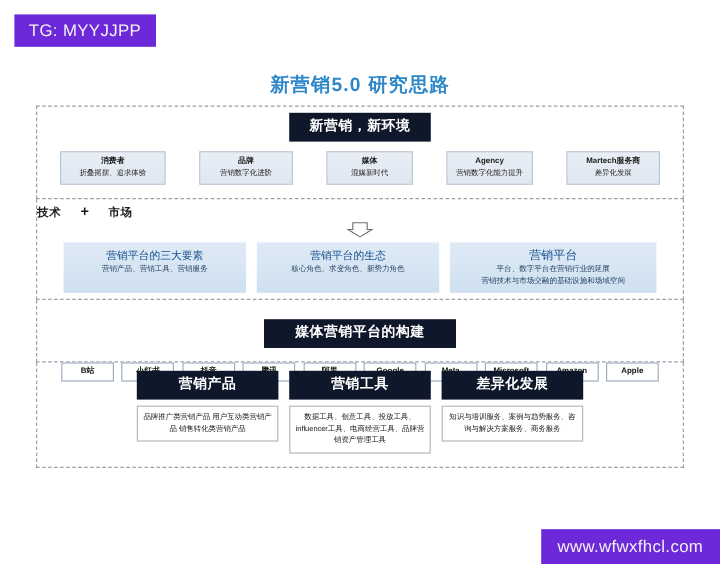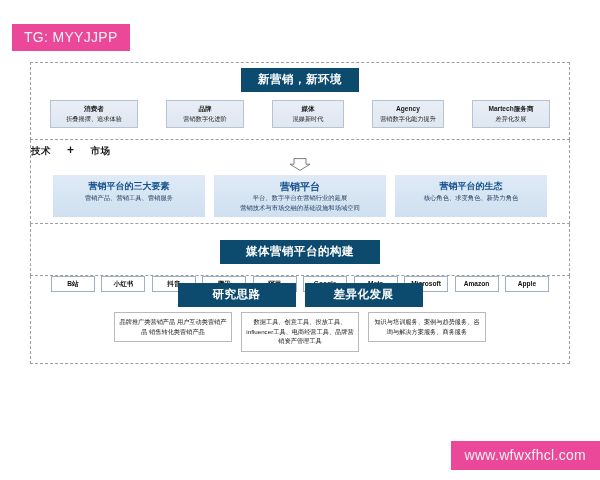--- a/index.html
+++ b/index.html
@@ -11,26 +11,25 @@
     height: 480px;
     background: #ffffff;
     font-family: "Liberation Sans", "DejaVu Sans", sans-serif;
     position: relative;
     overflow: hidden;
   }
 
   
   .wm {
     position: absolute;
-    background: #ec4899;
+    background: #6d28d9;
     color: #f2f2f2;
     font-family: "Liberation Sans", "DejaVu Sans", sans-serif;
     letter-spacing: 0.3px;
     white-space: nowrap;
-    margin-top: 12px;
   }
   .wm-top {
     left: 12px;
     top: 12px;
     padding: 5px 12px 6px 12px;
     font-size: 14px;
   }
   .wm-bottom {
     right: 0px;
     bottom: 10px;
@@ -68,21 +67,21 @@
   }
   .band + .band { border-top: none; }
 
   .band-1 { height: 78px; padding-top: 5px; }
   .band-2 { height: 84px; padding-top: 4px; }
   .band-3 { height: 52px; padding-top: 4px; }
   .band-4 { height: 88px; padding-top: 7px; }
 
   
   .hdr {
-    background: #0c4a6e;
+    background: #0f172a;
     color: #ffffff;
     font-weight: bold;
     text-align: center;
     line-height: 19px;
     font-size: 11.5px;
     box-sizing: border-box;
     padding: 2px 0 3px 0;
     letter-spacing: 0.5px;
   }
   .hdr-center {
@@ -160,21 +159,21 @@
     box-sizing: border-box;
   }
   .pf {
     background: linear-gradient(to bottom, #dfeaf6 0%, #cfe0f0 100%);
     box-sizing: border-box;
     text-align: center;
     padding: 5px 4px 5px 4px;
   }
   .pf .t {
     display: block;
-    font-weight: bold;
+    font-weight: normal;
     color: #15508c;
     font-size: 9px;
     line-height: 13px;
   }
   .pf .t.big { font-size: 10px; }
   .pf .s {
     display: block;
     color: #1f3c5c;
     font-size: 6.3px;
     line-height: 9.5px;
@@ -232,20 +231,21 @@
     padding: 4px 4px 5px 4px;
   }
 </style>
 </head>
 <body>
 
 <div class="wm wm-top">TG: MYYJJPP</div>
 
 <div class="slide">
 
+  <div class="slide-title">新营销5.0 研究思路</div>
 
   <div class="band band-1">
     <div class="hdr hdr-center">新营销，新环境</div>
 
     <div class="cards-row">
       <div class="card-gb c1">
         <span class="t">消费者</span>
         <span class="s">折叠摇摆、追求体验</span>
       </div>
       <div class="card-gb c2">
@@ -276,28 +276,28 @@
       <svg width="22" height="13" viewBox="0 0 22 13">
         <polygon points="5,0.6 17,0.6 17,6.2 21,6.2 11,12.4 1,6.2 5,6.2" fill="#ffffff" stroke="#6e6e6e" stroke-width="0.9"></polygon>
       </svg>
     </div>
 
     <div class="pf-row">
       <div class="pf pf-l">
         <span class="t">营销平台的三大要素</span>
         <span class="s">营销产品、营销工具、营销服务</span>
       </div>
+      <div class="pf pf-r">
+        <span class="t">营销平台的生态</span>
+        <span class="s">核心角色、求变角色、新势力角色</span>
+      </div>
       <div class="pf pf-c">
         <span class="t big">营销平台</span>
         <span class="s">平台、数字平台在营销行业的延展</span>
         <span class="s">营销技术与市场交融的基础设施和场域空间</span>
-      </div>
-      <div class="pf pf-r">
-        <span class="t">营销平台的生态</span>
-        <span class="s">核心角色、求变角色、新势力角色</span>
       </div>
     </div>
   </div>
 
   <div class="band band-3">
     <div class="hdr hdr-wide">媒体营销平台的构建</div>
 
     <div class="chips">
       <div class="chip">B站</div>
       <div class="chip">小红书</div>
@@ -307,21 +307,22 @@
       <div class="chip">Google</div>
       <div class="chip">Meta</div>
       <div class="chip">Microsoft</div>
       <div class="chip">Amazon</div>
       <div class="chip">Apple</div>
     </div>
   </div>
 
   <div class="band band-4">
     <div class="three-hdr">
-      <div class="hdr">研究思路</div>
+      <div class="hdr">营销产品</div>
+      <div class="hdr">营销工具</div>
       <div class="hdr">差异化发展</div>
     </div>
     <div class="three-body">
       <div class="detail">品牌推广类营销产品 用户互动类营销产品 销售转化类营销产品</div>
       <div class="detail">数据工具、创意工具、投放工具、influencer工具、电商经营工具、品牌营销资产管理工具</div>
       <div class="detail">知识与培训服务、案例与趋势服务、咨询与解决方案服务、商务服务</div>
     </div>
   </div>
 
 </div>

